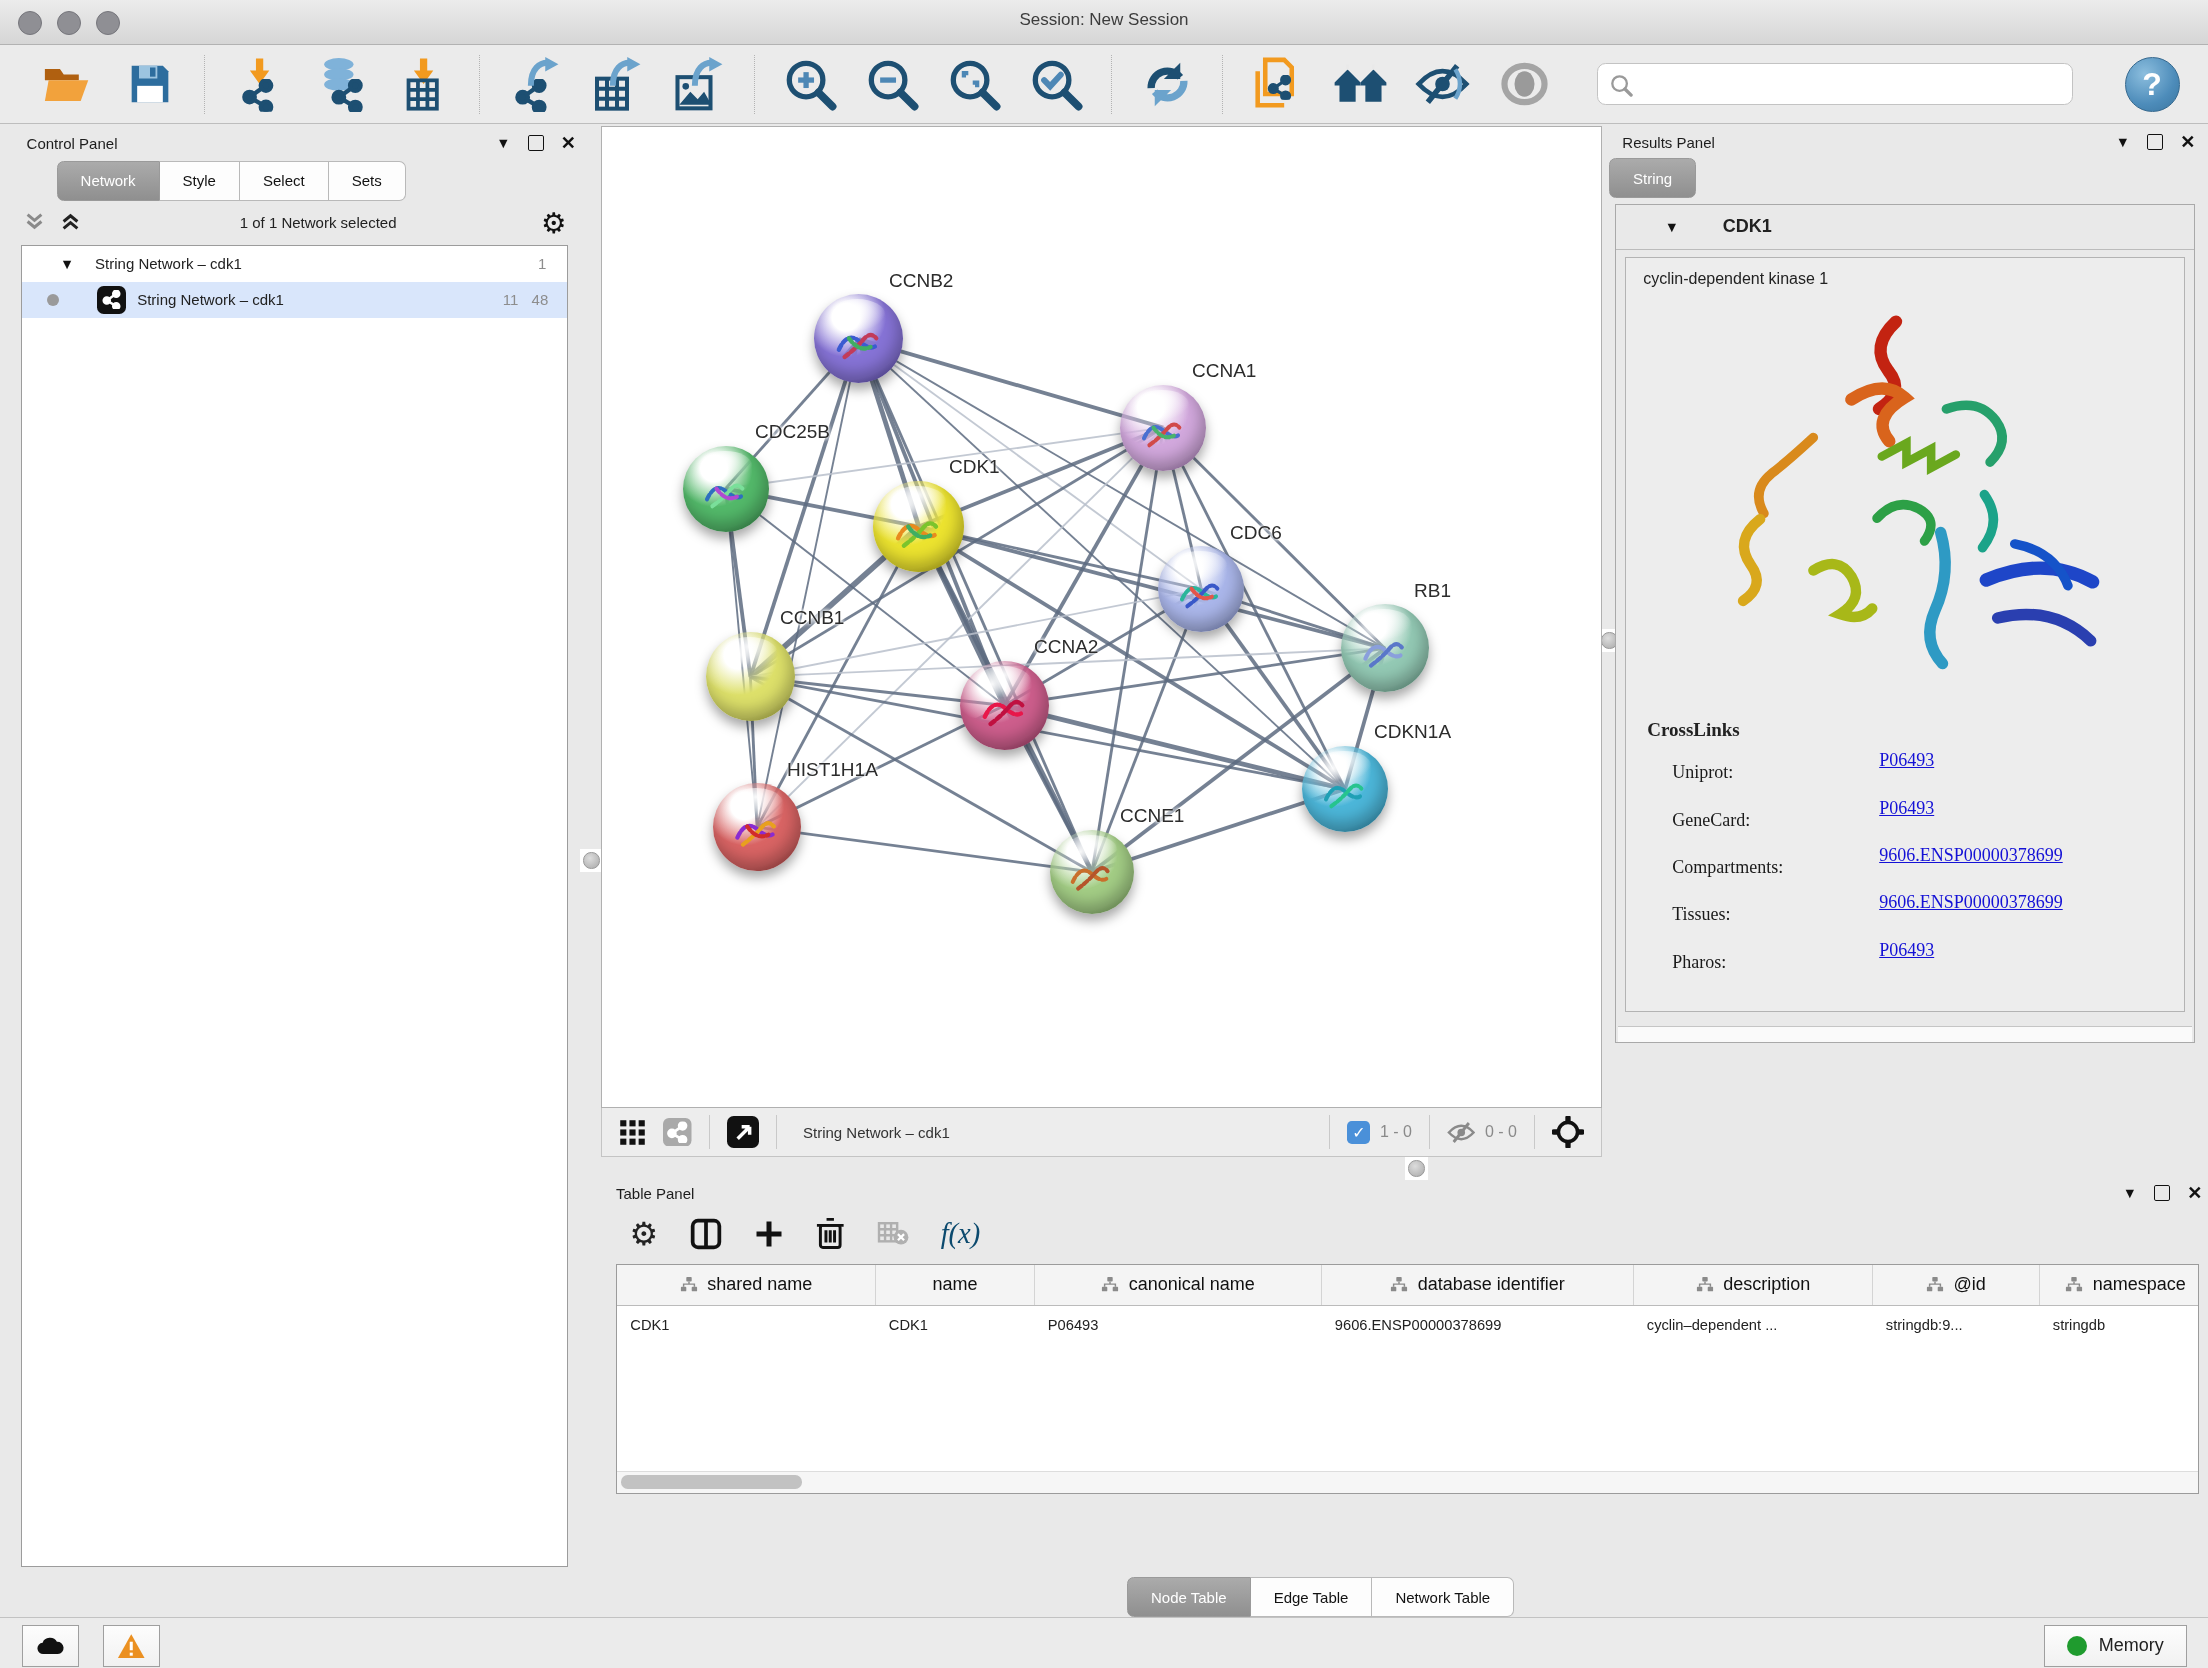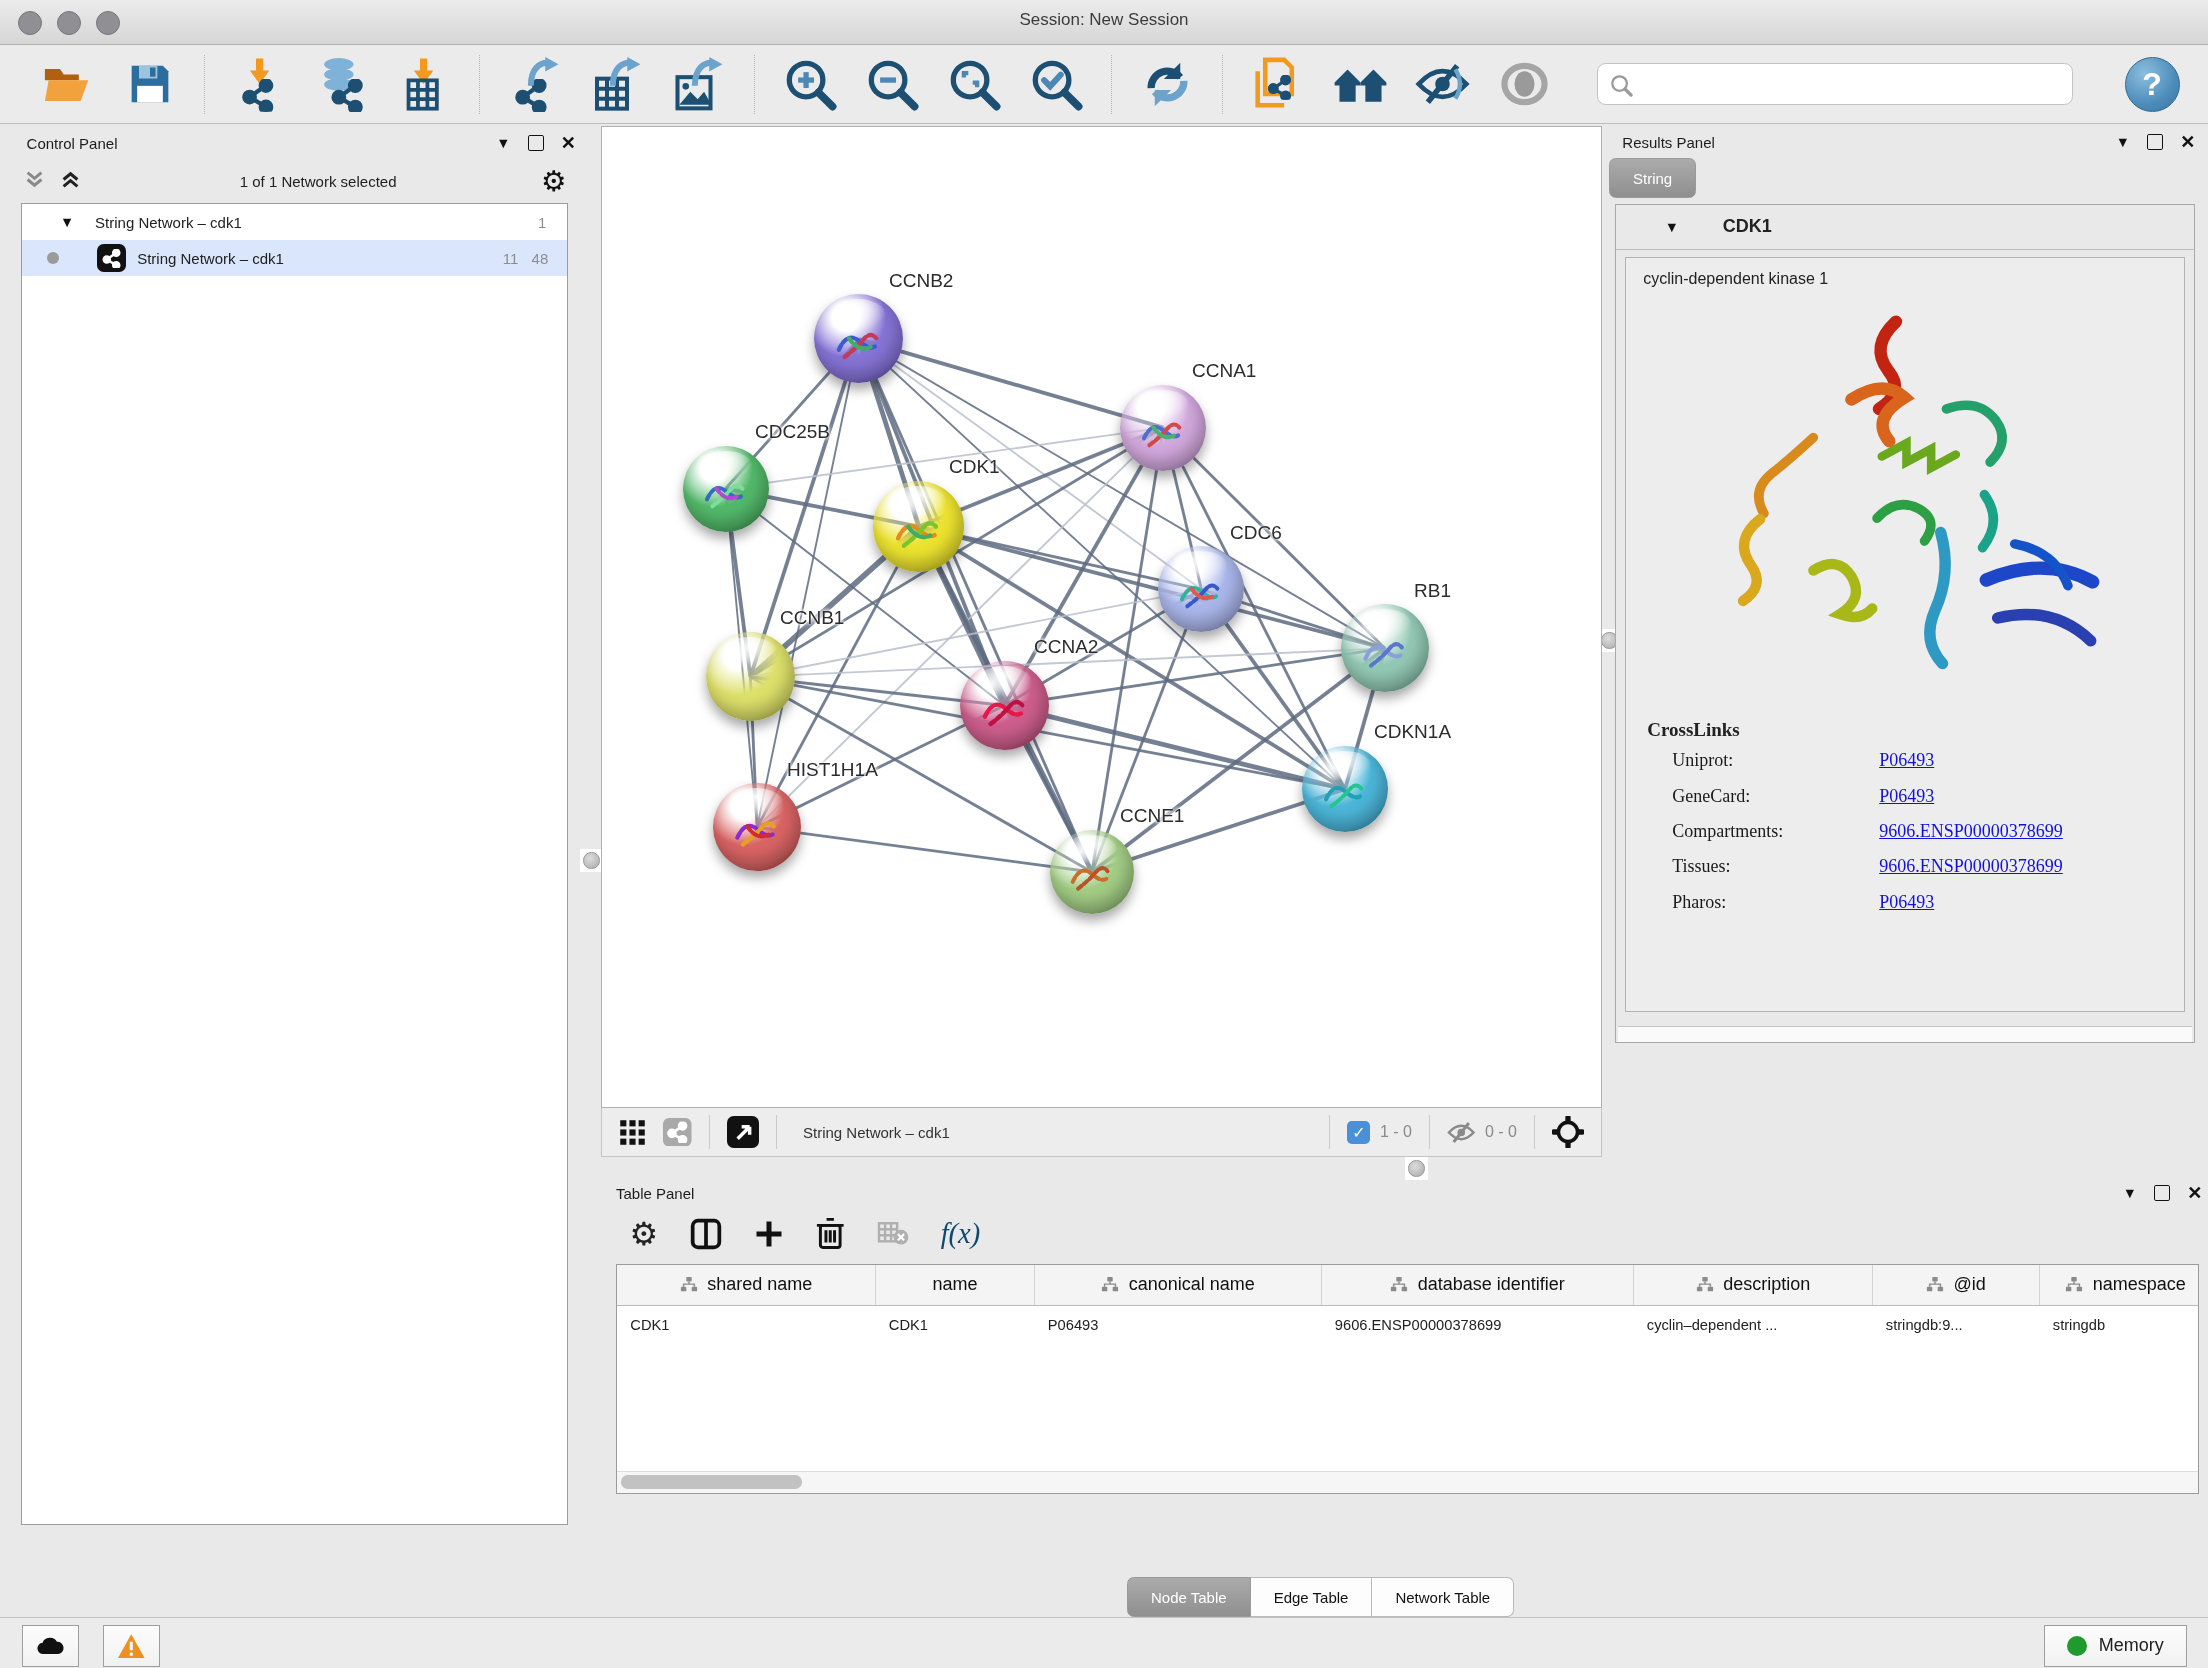--- a/index.html
+++ b/index.html
@@ -81,21 +81,21 @@
   .resmain{margin-top:5.7px;height:837px;position:relative;}
   .protrow{height:44px;display:flex;align-items:center;border-bottom:1px solid #bbb;}
   .protrow .tri{margin:0 44px 0 49px;}
   .protrow b{font-size:18px;}
   .protbox{margin:7.6px 9.5px;border:1px solid #b3b3b3;height:753px;background:#ededed;overflow:hidden;}
   .pdesc{font-size:16px;margin:11.4px 0 0 17px;}
   .pimg{display:block;margin:7.6px auto 0 auto;}
   .xl{font-family:"Liberation Serif",serif;margin-left:21px;}
   .xl h3{font-size:19px;margin:5.7px 0 9.5px 0;}
   .xlrow{display:flex;font-size:18px;margin:0 0 14.3px 25px;}
-  .xlrow .lab{width:207px;color:#1a1a1a;}
+  .xlrow .lab{width:207px;color:#1a1a1a;margin-top:12px;}
   .xlrow .val{color:#1411d6;text-decoration:underline;cursor:pointer;}
   .hscroll{position:absolute;bottom:0;left:1.9px;right:1.9px;height:14.3px;background:#fafafa;border-top:1px solid #c5c5c5;}
   
   .tablepanel{position:absolute;left:601px;top:1177px;width:1607px;height:440px;}
   .tablepanel .phead{padding-left:15px;}
   .ttb{height:49px;display:flex;align-items:center;gap:32px;padding-left:28.5px;}
   .ttb .ic{cursor:pointer;display:flex;align-items:center;}
   .fx{font-family:"Liberation Serif",serif;font-style:italic;font-size:28.5px;color:#0c4a6e;}
   .gridtable{margin:5.7px 9.5px 0 15px;border:1px solid #9b9b9b;background:#fff;height:228px;position:relative;overflow:hidden;}
   table.t{border-collapse:collapse;width:100%;table-layout:fixed;}
@@ -373,20 +373,26 @@
 </div>
 
 <div class="control">
   <div class="phead">
     <span class="ttl">Control Panel</span>
     <span class="picons">
       <span class="tri">▼</span>
       <span class="flt"></span>
       <span class="cls">✕</span>
     </span>
+  </div>
+  <div class="tabs ctabs">
+    <span class="tab sel">Network</span>
+    <span class="tab">Style</span>
+    <span class="tab">Select</span>
+    <span class="tab">Sets</span>
   </div>
   <div class="selrow">
     <span class="chev">
       <svg width="23" height="23" viewBox="0 0 20 20">
           <g fill="none" stroke="#8a8a8a" stroke-width="2.6">
             <path d="M4,4 l6,5 6,-5 M4,10 l6,5 6,-5"></path>
           </g>
         </svg>
     </span>
     <span class="chev">

